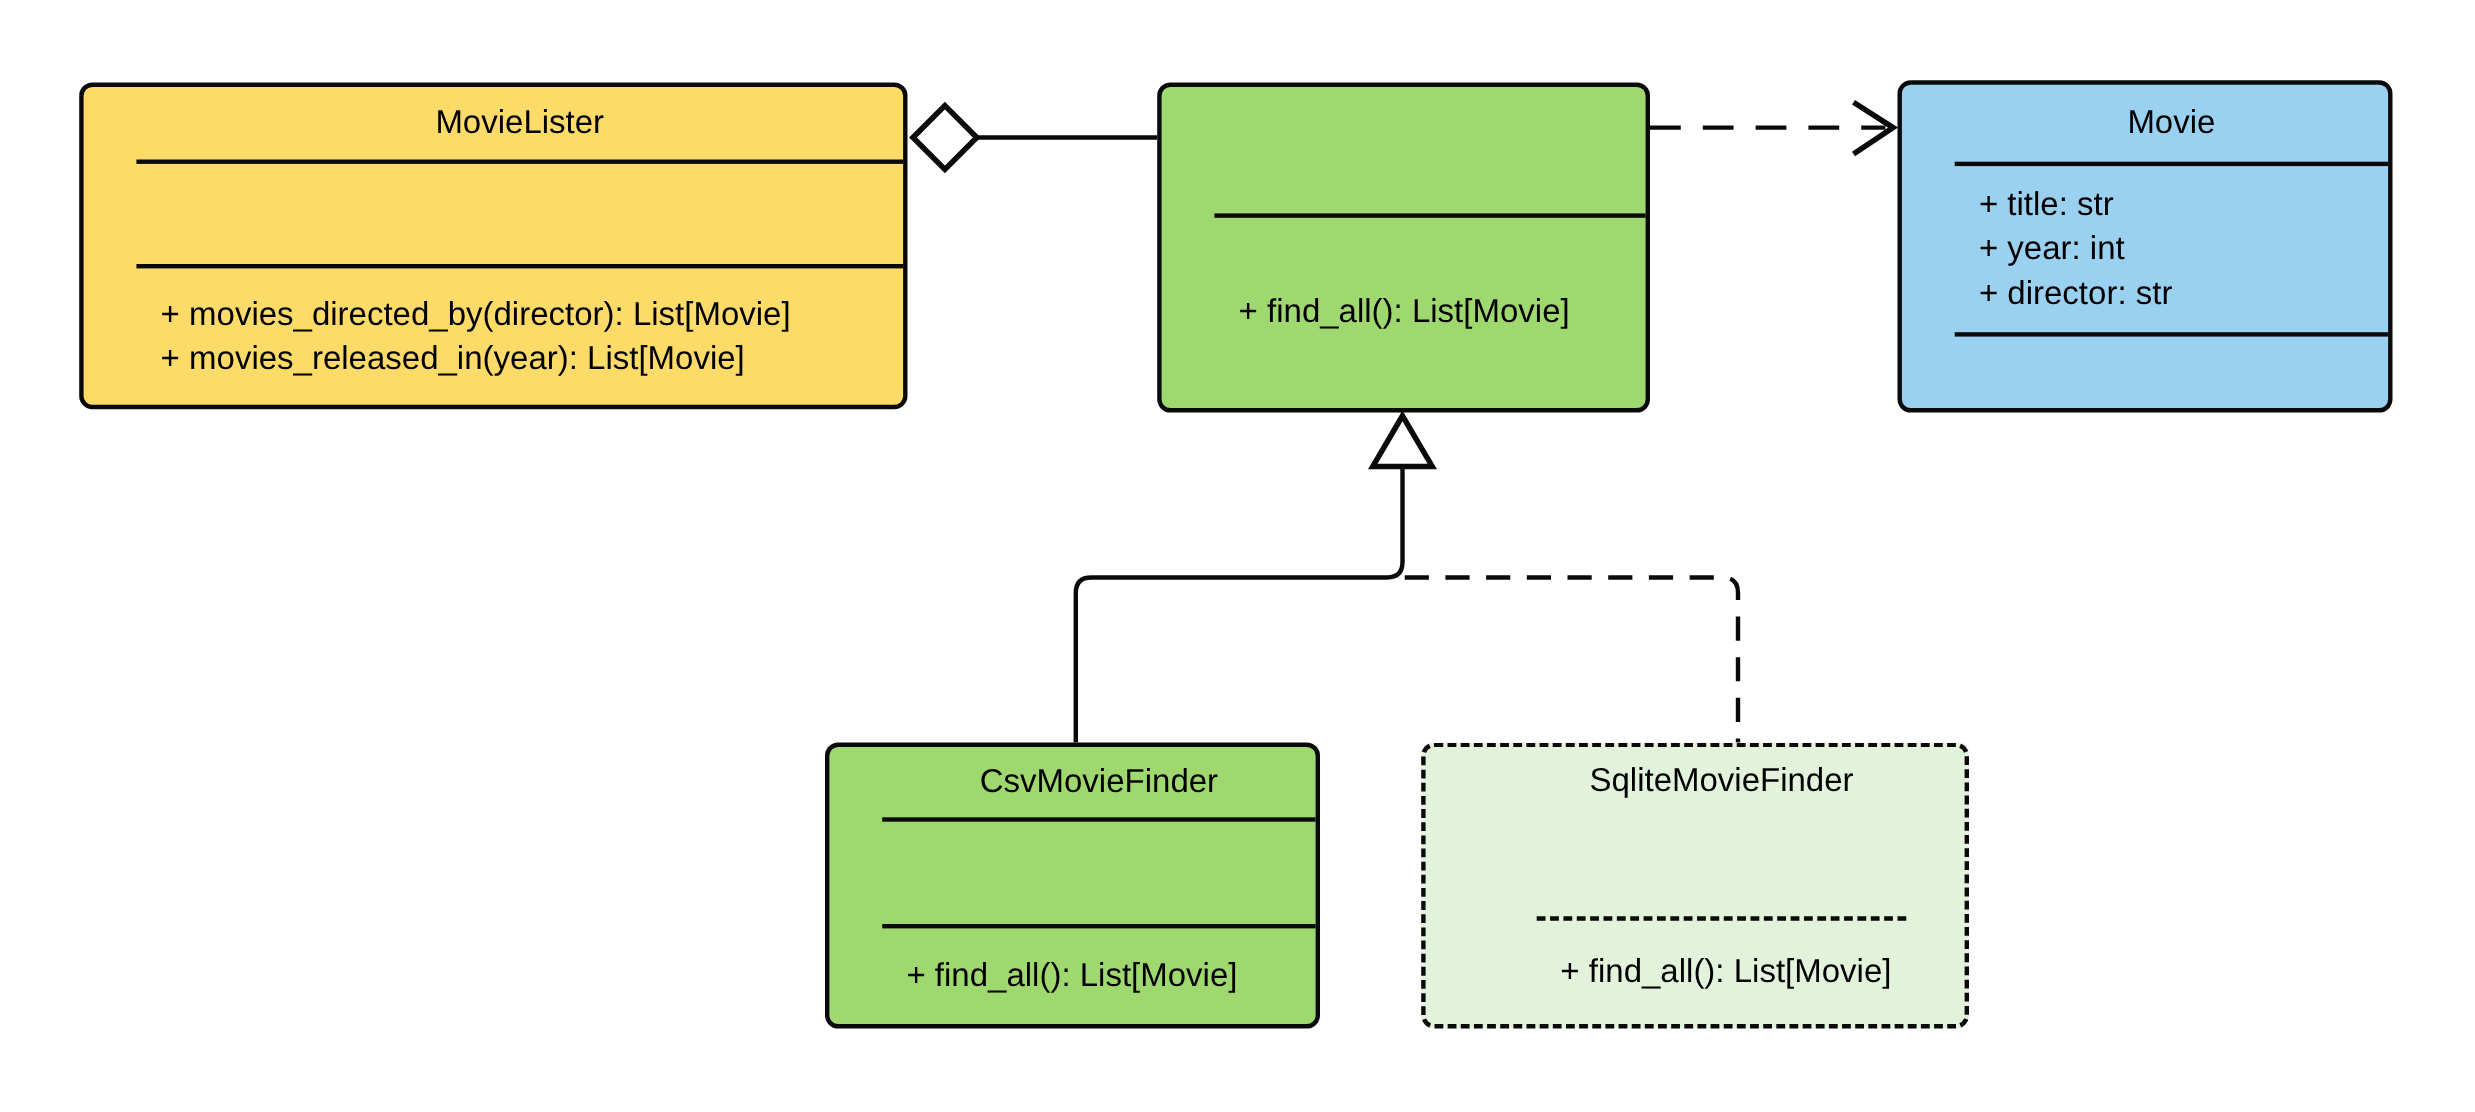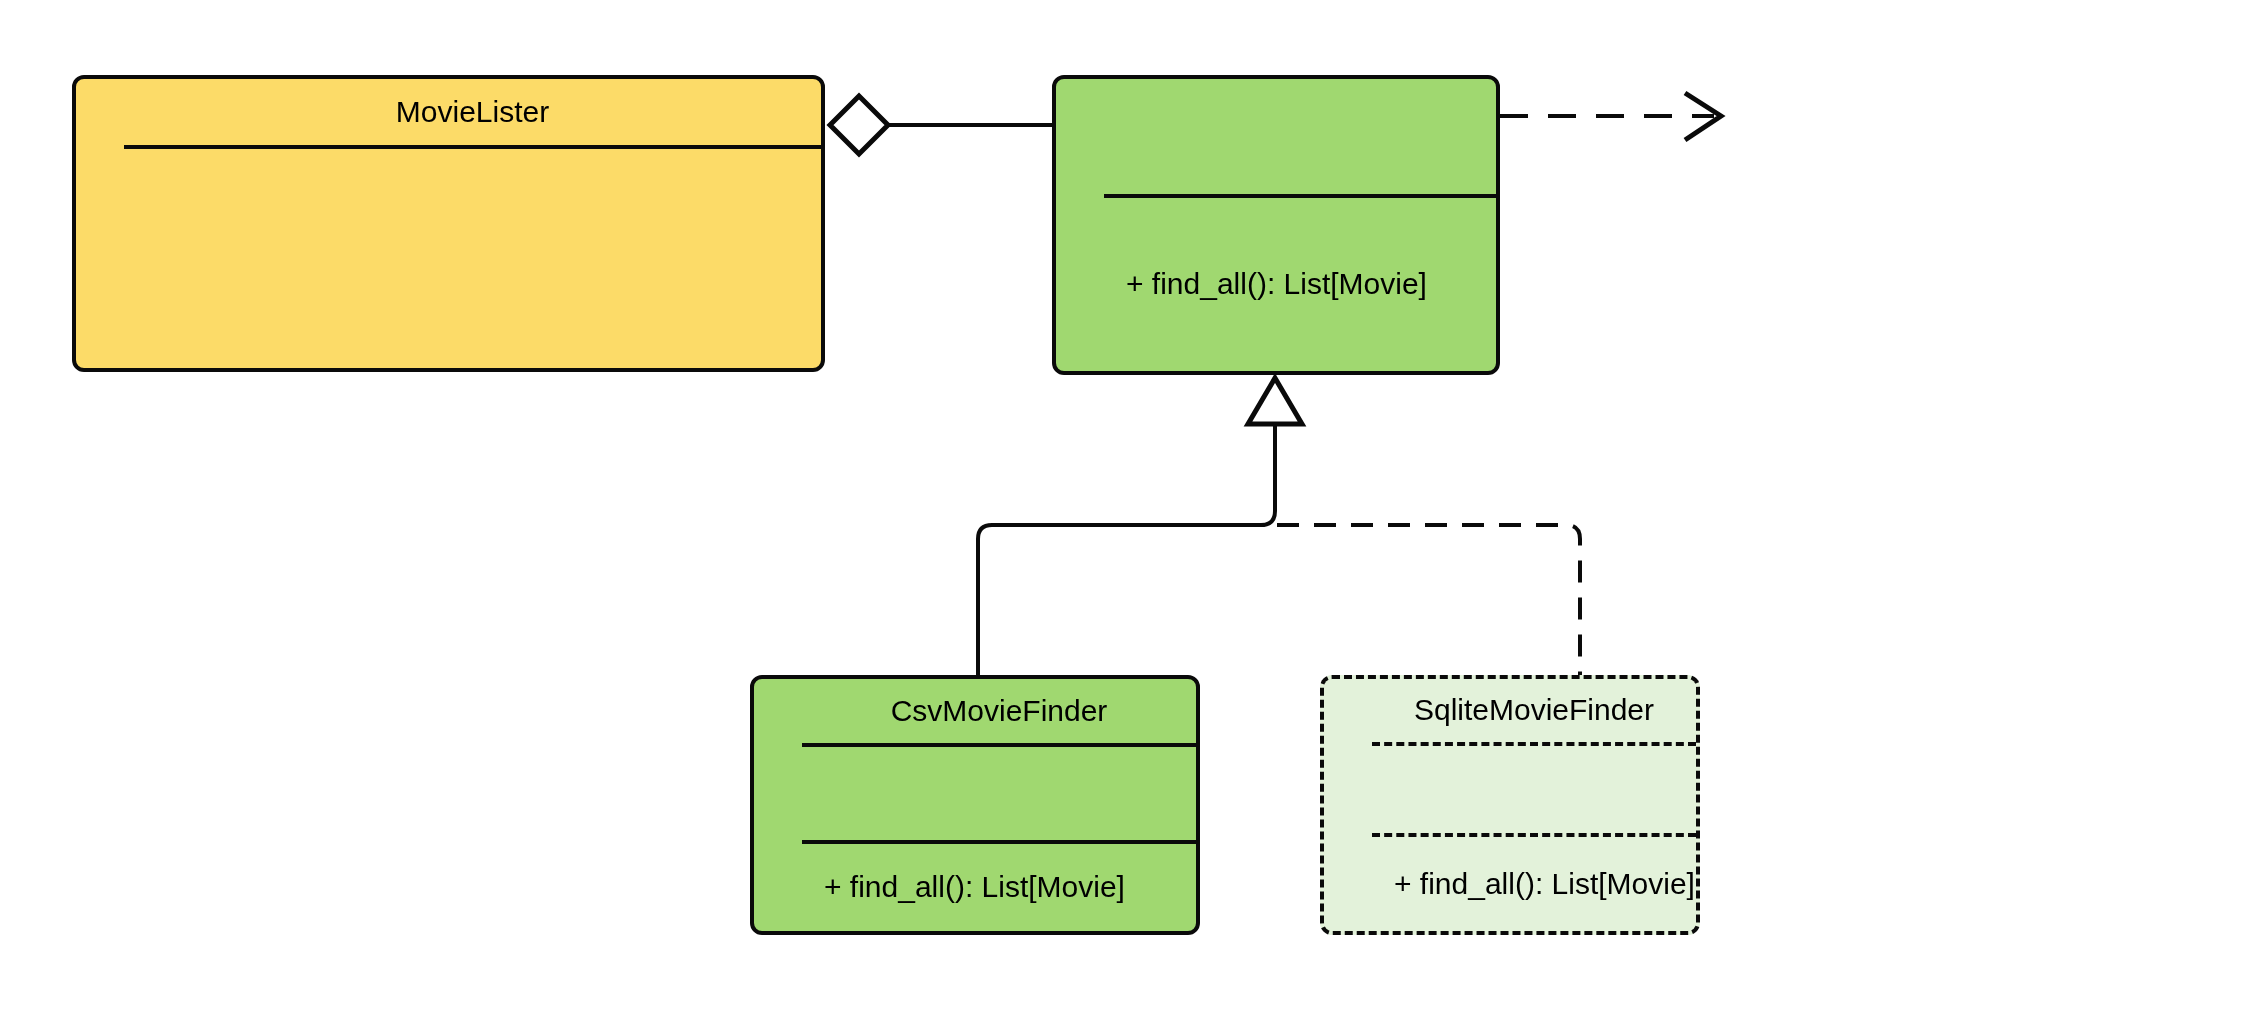--- a/index.html
+++ b/index.html
@@ -94,39 +94,52 @@
     <path class="edge" d="M1275,424 L1275,511"></path>
 
     <path class="edge" d="M1275,511 Q1275,525 1261,525 L992,525 Q978,525 978,539 L978,675"></path>
 
     <path class="edge dash-branch" d="M1277,525 L1566,525 Q1580,525 1580,539 L1580,675"></path>
   </svg>
 
   <div class="uml-class c-yellow" style="left:72px; top:75px; width:753px; height:297px;">
     <div class="compartment title" style="height:66px">MovieLister</div>
     <div class="compartment" style="height:95px"></div>
+    <div class="compartment members grow">
+      <div class="member">+ movies_directed_by(director): List[Movie]</div>
+      <div class="member">+ movies_released_in(year): List[Movie]</div>
+    </div>
   </div>
 
   <div class="uml-class c-green" style="left:1052px; top:75px; width:448px; height:300px;">
     <div class="compartment" style="height:115px"></div>
     <div class="compartment members grow">
       <div class="member">+ find_all(): List[Movie]</div>
     </div>
   </div>
 
+  <div class="uml-class c-blue" style="left:1725px; top:73px; width:450px; height:302px;">
+    <div class="compartment title" style="height:70px">Movie</div>
+    <div class="compartment members" style="height:155px">
+      <div class="member">+ title: str</div>
+      <div class="member">+ year: int</div>
+      <div class="member">+ director: str</div>
+    </div>
+    <div class="compartment grow"></div>
+  </div>
 
   <div class="uml-class c-green" style="left:750px; top:675px; width:450px; height:260px;justify-content:flex-end;">
     <div class="compartment title" style="height:64px">CsvMovieFinder</div>
     <div class="compartment" style="height:97px"></div>
     <div class="compartment members grow">
       <div class="member">+ find_all(): List[Movie]</div>
     </div>
   </div>
 
-  <div class="uml-class c-lightgreen dashed" style="left:1320px; top:675px; width:380px; height:260px;">
+  <div class="uml-class c-lightgreen dashed" style="left:1292px; top:675px; width:498px; height:260px;align-items:center;">
     <div class="compartment title" style="height:63px">SqliteMovieFinder</div>
     <div class="compartment" style="height:91px"></div>
     <div class="compartment members grow">
       <div class="member">+ find_all(): List[Movie]</div>
     </div>
   </div>
 
 </div>
 
 </body></html>

